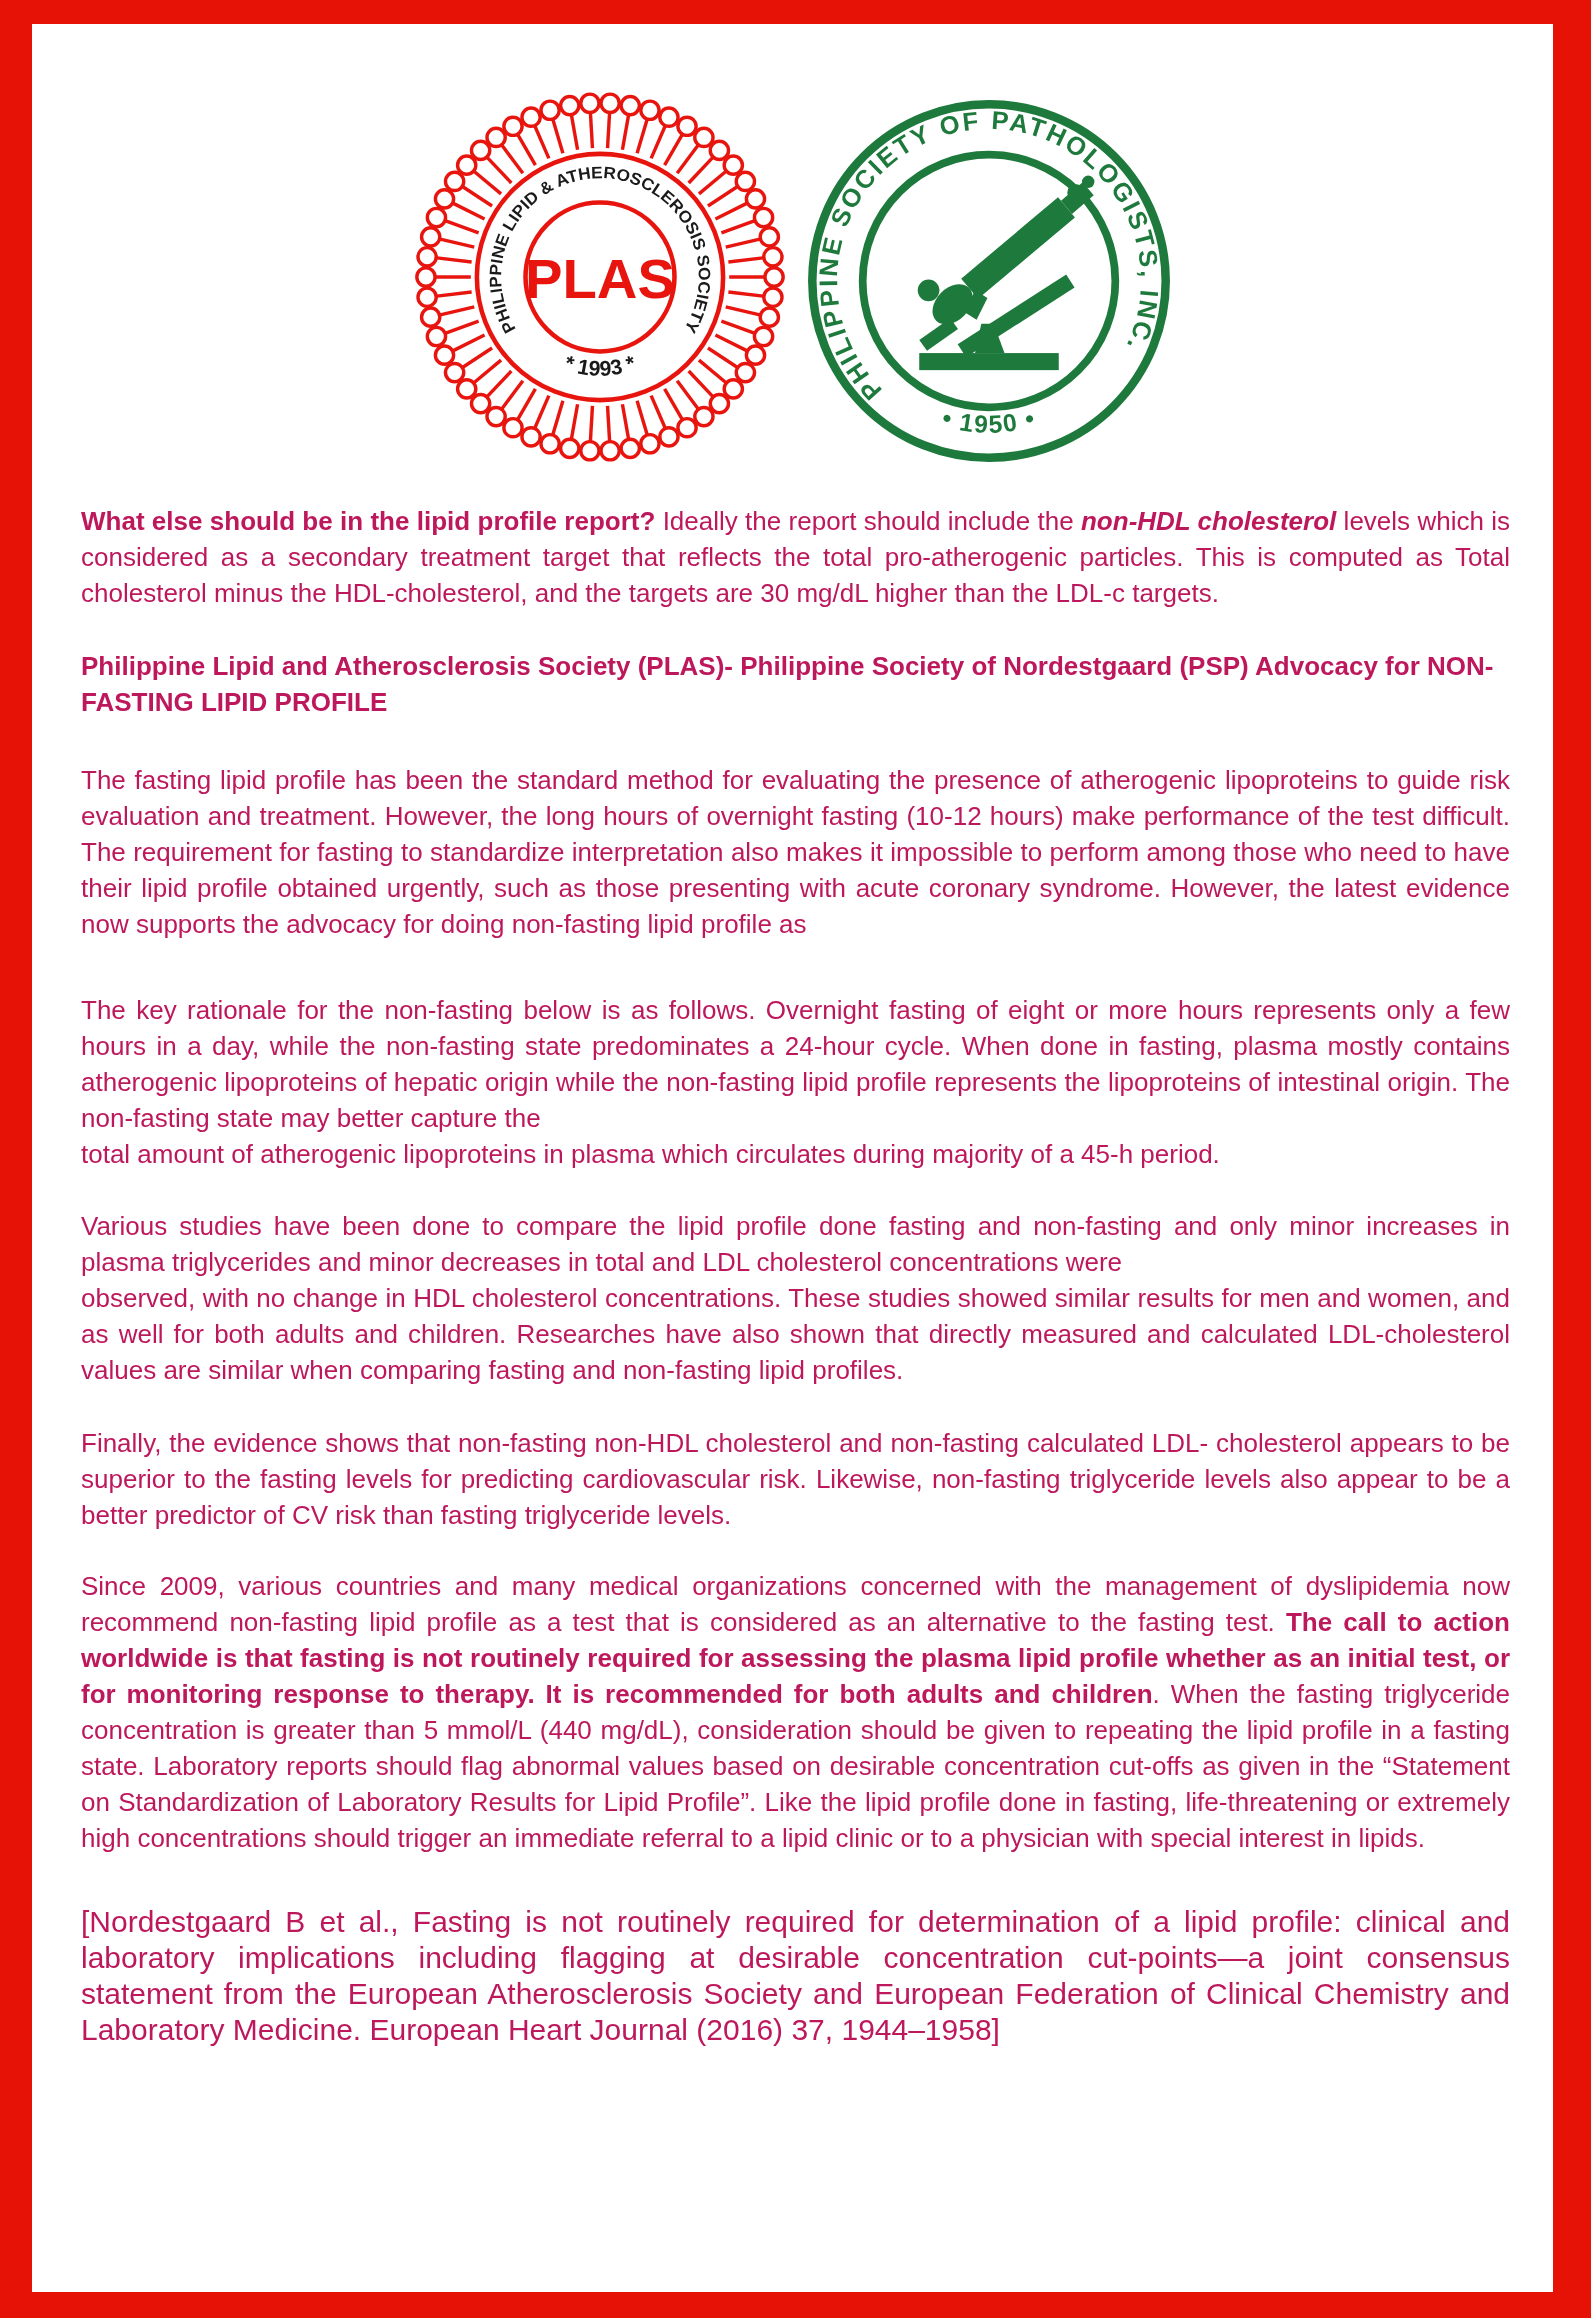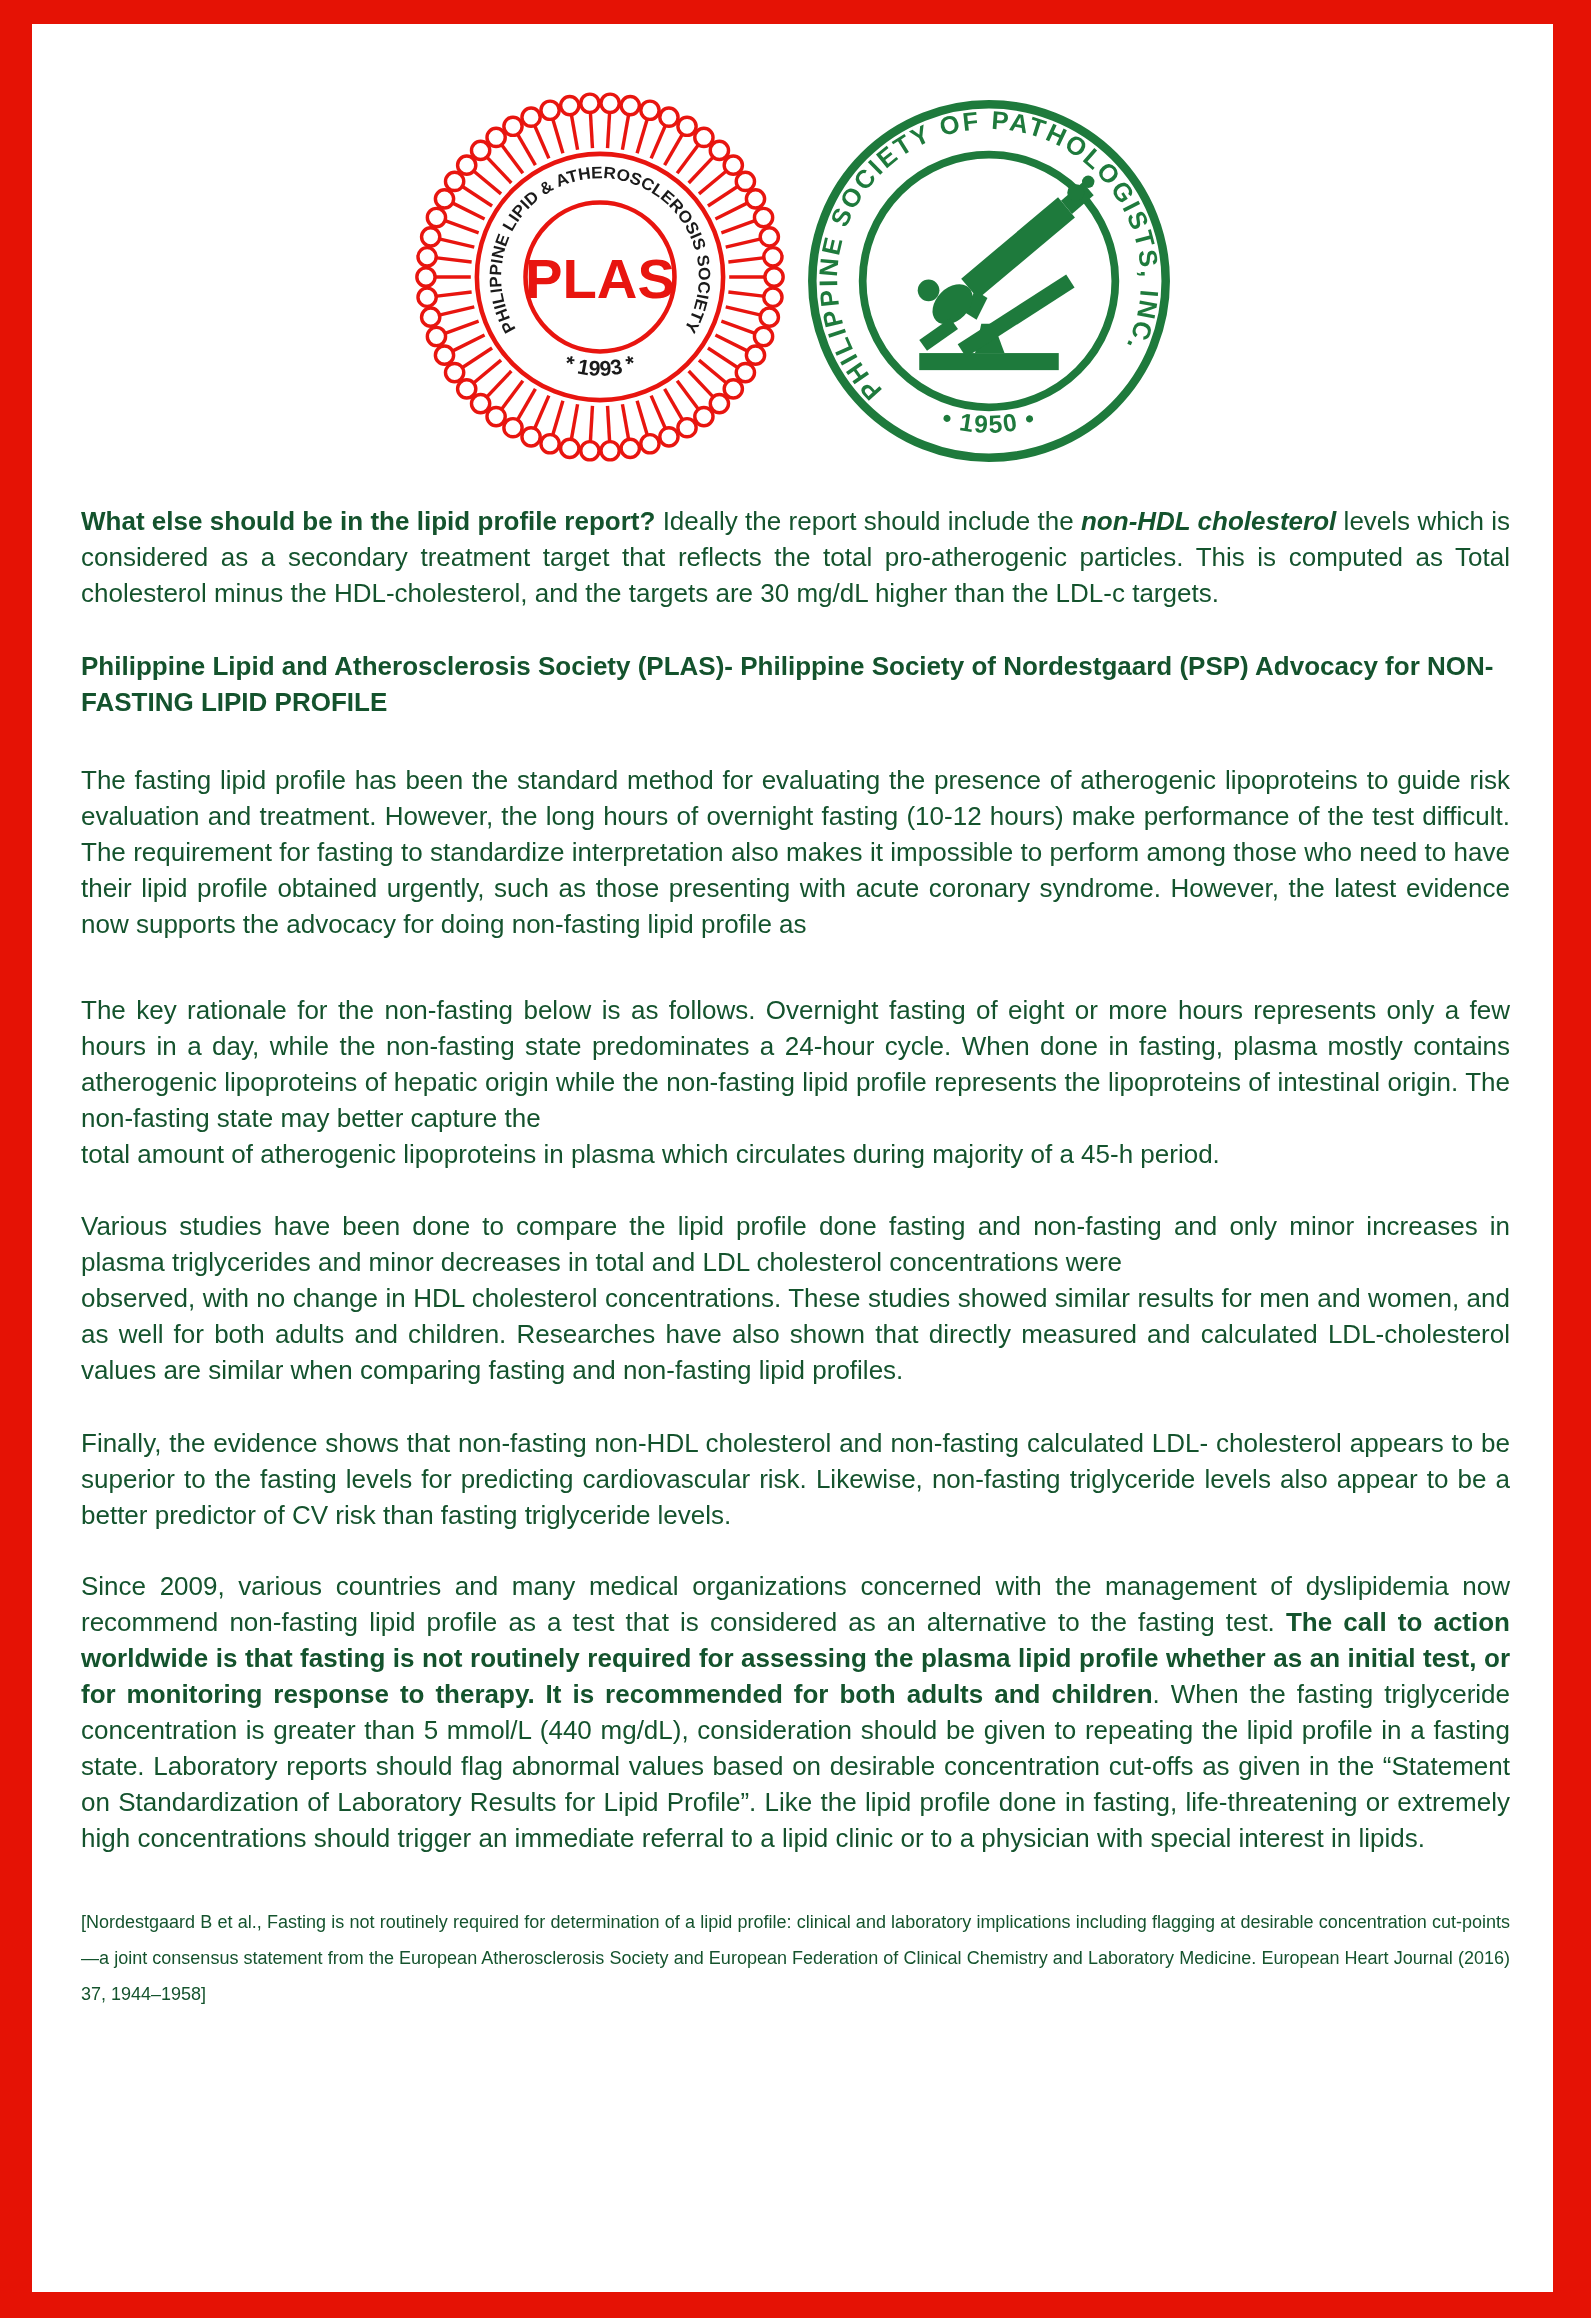--- a/index.html
+++ b/index.html
@@ -1,29 +1,29 @@
 <!DOCTYPE html>
 <html style="font-size:12.4px"><head>
 <meta charset="utf-8">
 <style>
   html,body{margin:0;padding:0;background:#ffffff;}
   .page{position:relative;width:1591px;height:2319px;background:#e51205;overflow:hidden;
         font-family:"Liberation Sans",sans-serif;}
   .sheet{position:absolute;left:32px;top:24px;width:1521px;height:2268px;background:#ffffff;}
   .logos{display:flex;justify-content:center;align-items:flex-end;column-gap:12.4px;padding-top:63px;}
-  .textcol{width:1429px;margin:36px 0 12px 49px;color:#14532d;font-size:26px;line-height:36px;text-align:justify;}
+  .textcol{width:1429px;margin:36px 0 12px 49px;color:#be185d;font-size:26px;line-height:36px;text-align:justify;}
   .para{margin:0 0 37px 0;}
   .heading{font-weight:bold;text-align:left;margin:0 0 42px 0;}
   .mb65{margin-bottom:50px;}
   .mb46{margin-bottom:36px;}
   .mb45{margin-bottom:35px;}
   .mb62{margin-bottom:48px;}
   .b{font-weight:bold;}
   .bi{font-weight:bold;font-style:italic;}
-  .cite{font-size:18px;line-height:36px;margin:0;}
+  .cite{font-size:30px;line-height:36px;margin:0;}
   svg text{font-family:"Liberation Sans",sans-serif;}
 </style>
 </head>
 <body>
 
 <div class="page">
   <div class="sheet">
 
     <div class="logos">
 

